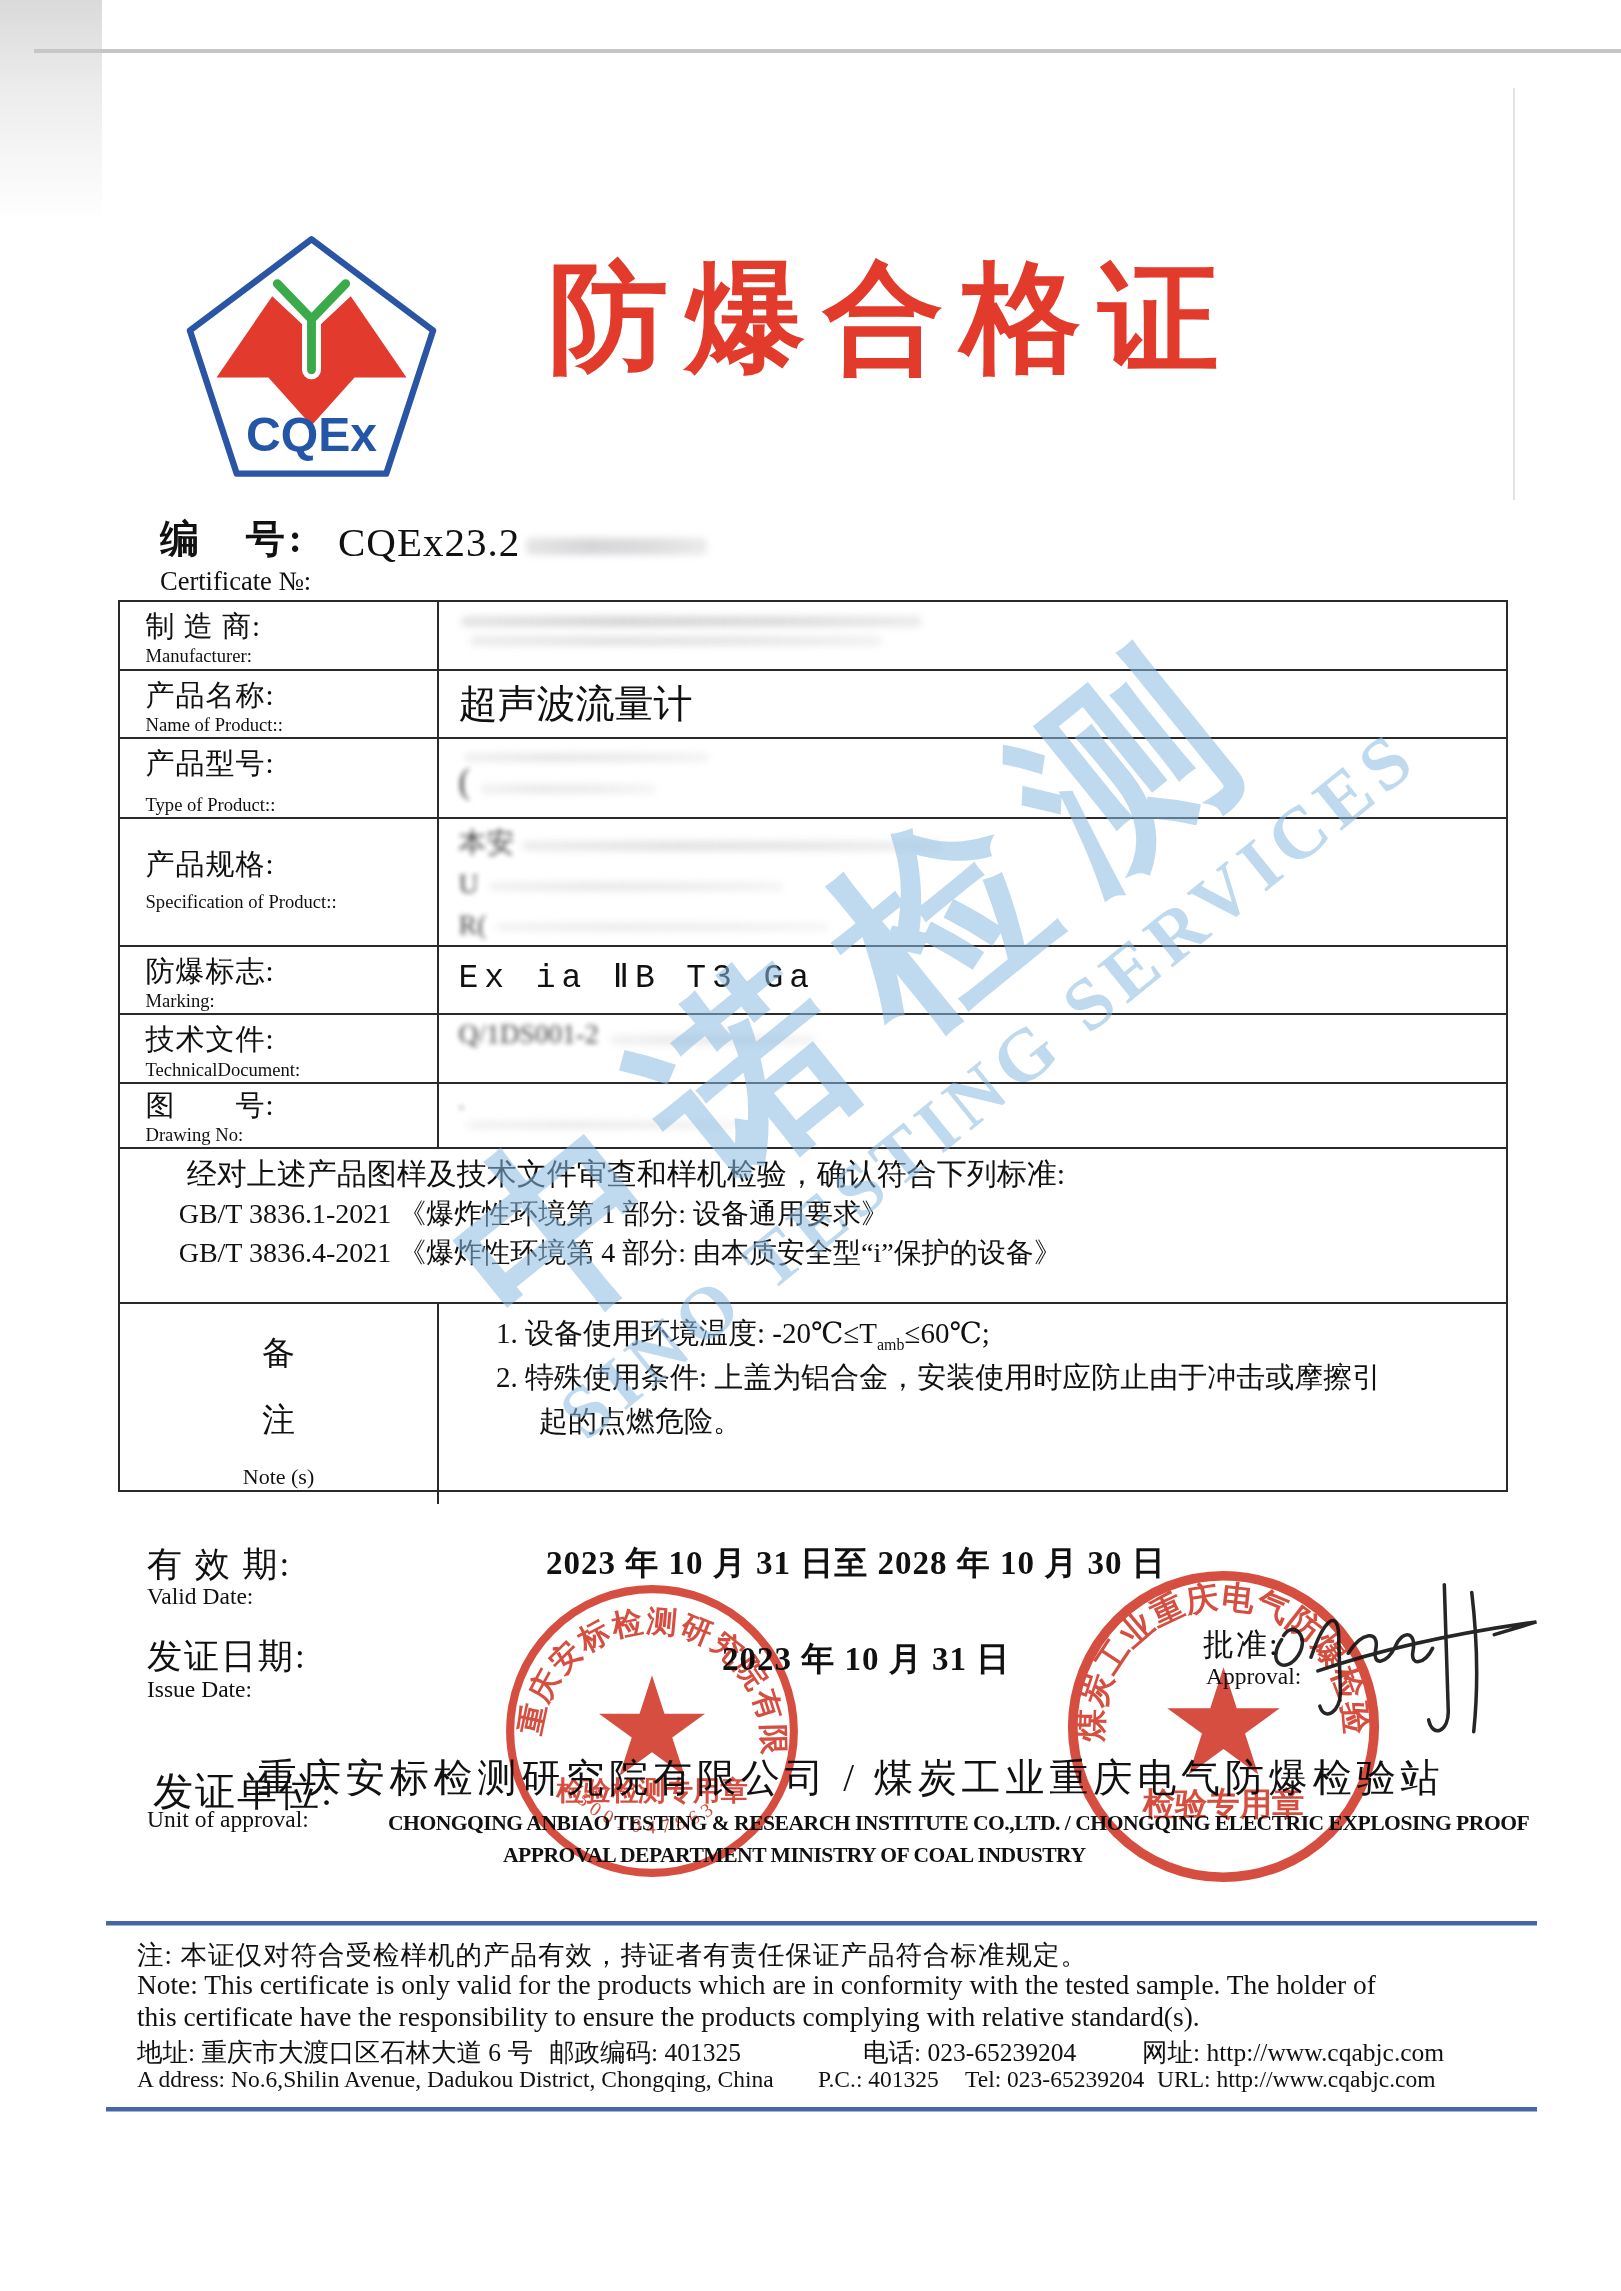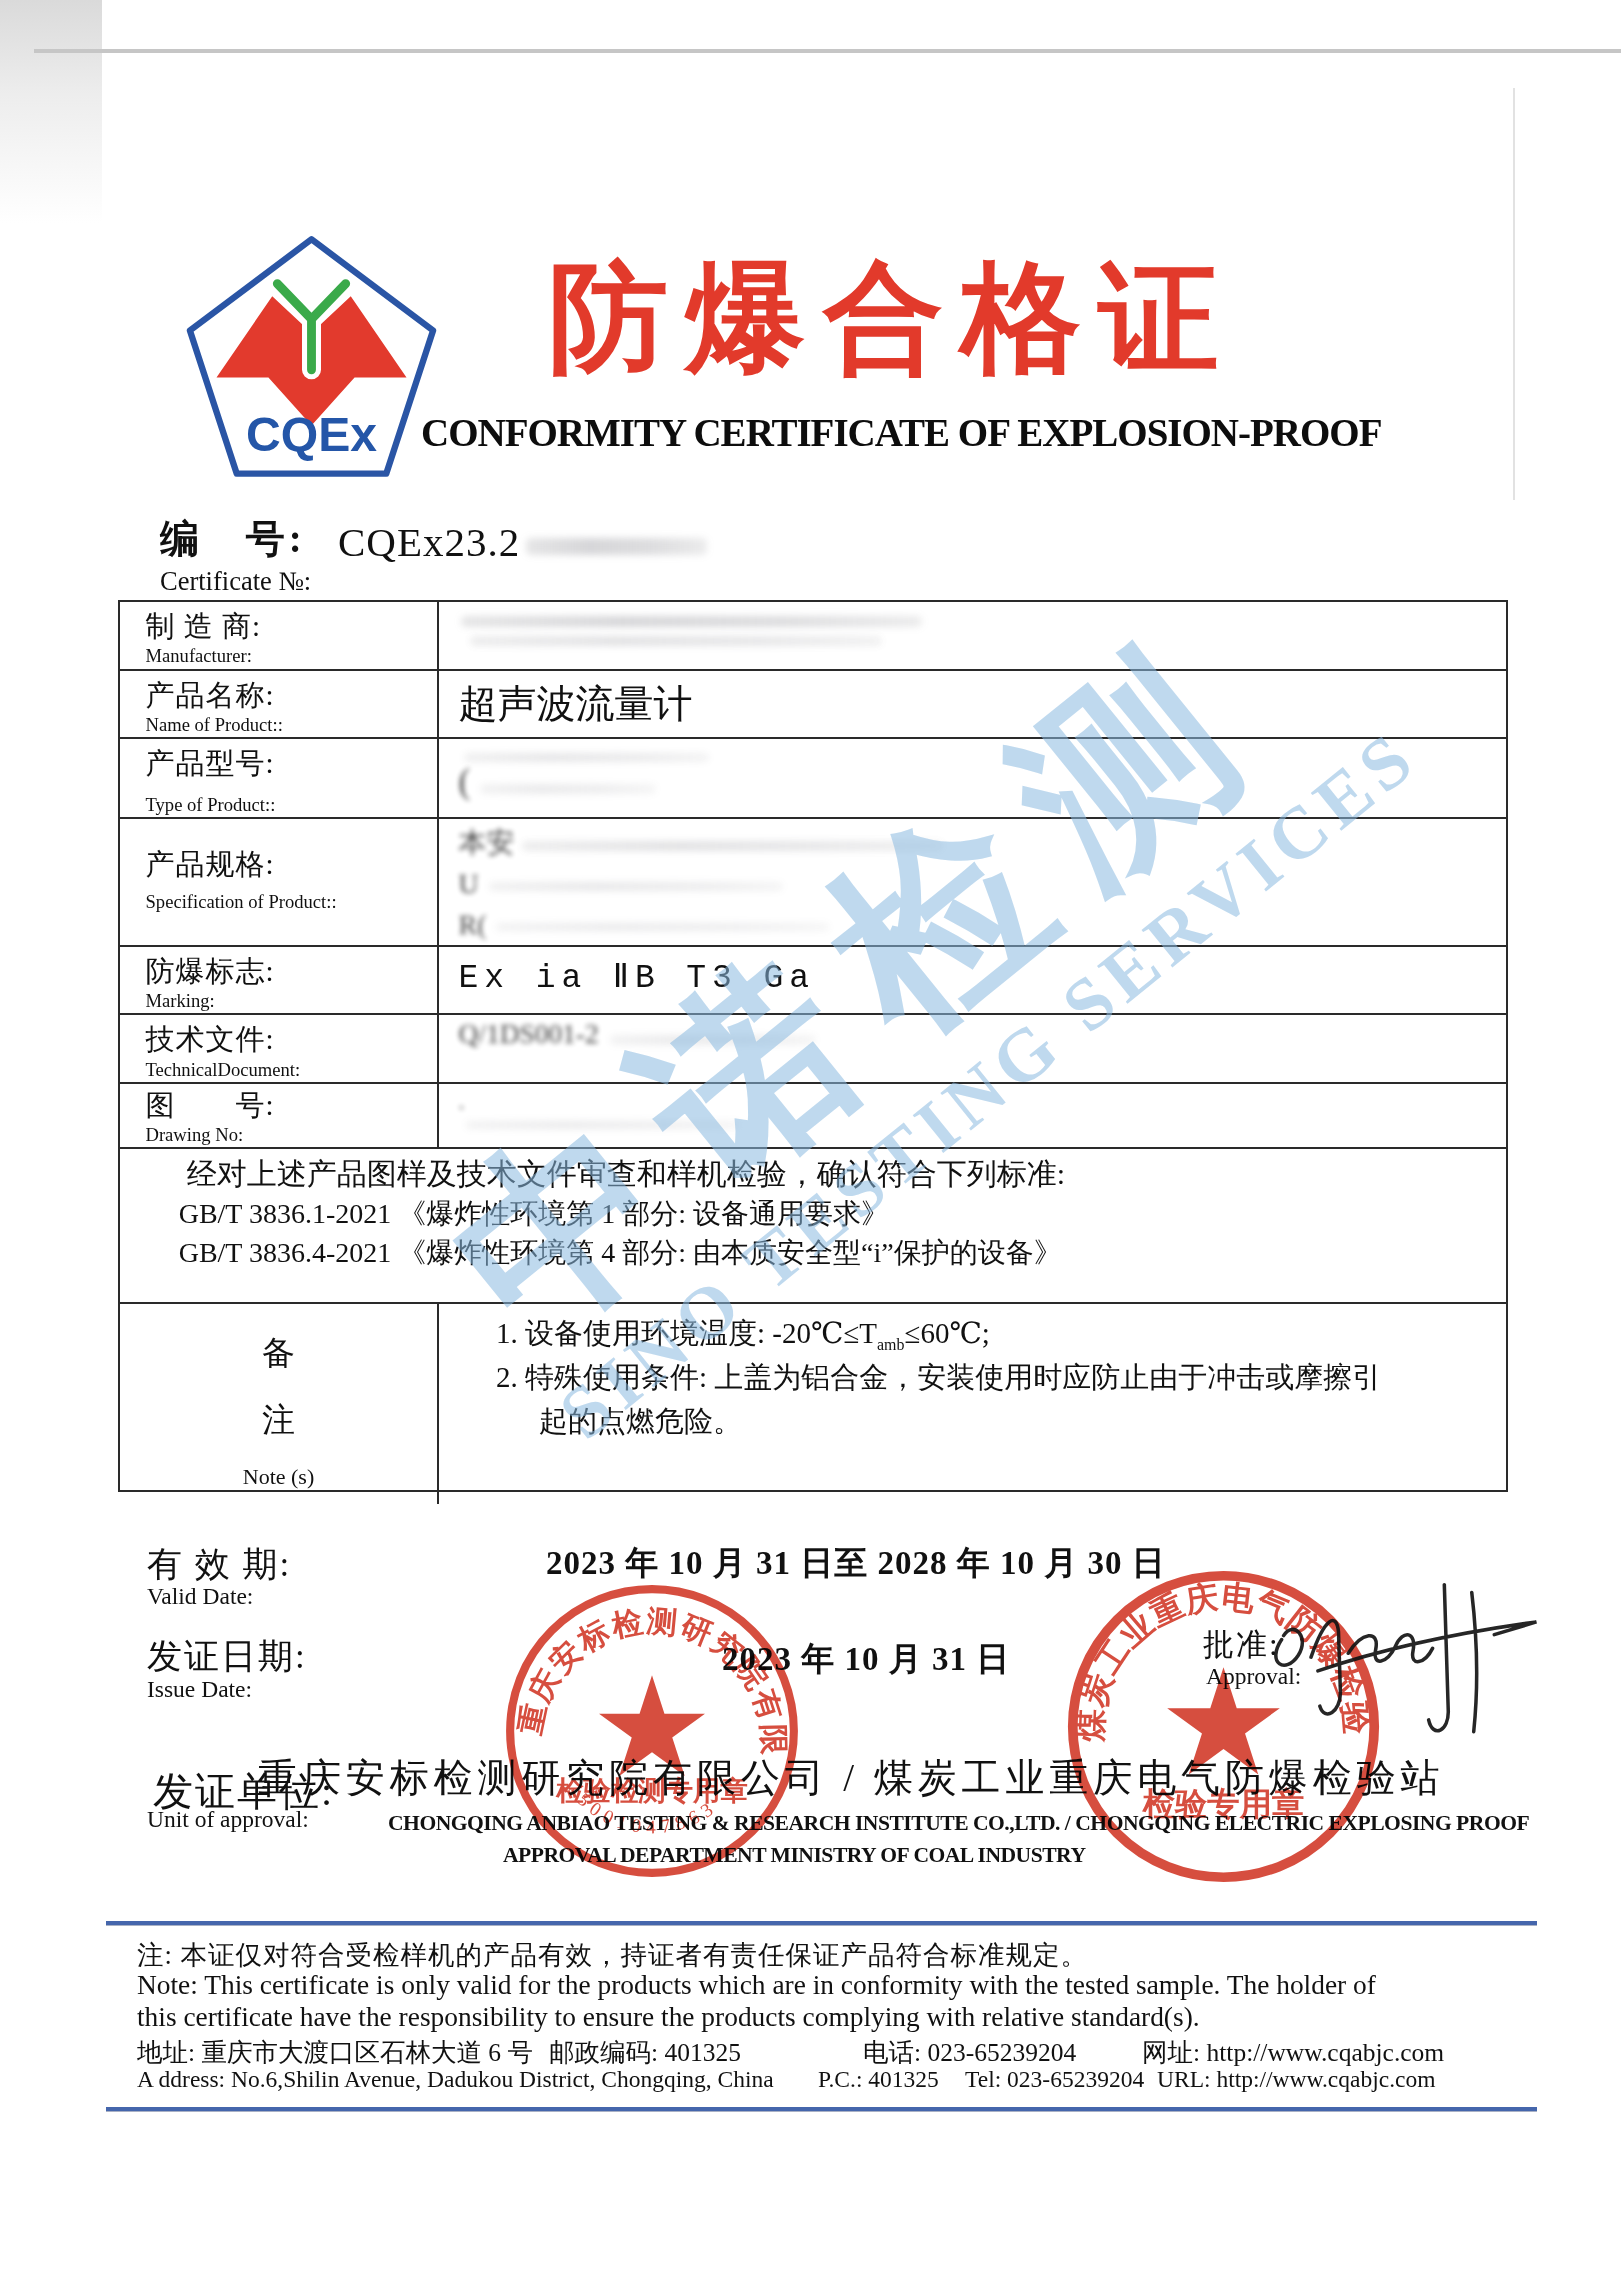--- a/index.html
+++ b/index.html
@@ -88,21 +88,20 @@
     <svg width="267" height="247" viewBox="0 0 210 195">
       <polygon points="105,5 201,77 164,190 46,190 9,77" fill="#ffffff" stroke="#2a55a5" stroke-width="5" stroke-linejoin="round"></polygon>
       <path d="M30,114 L74,50 L105,79 L136,50 L180,114 L139,114 L105,152 L71,114 Z" fill="#e23a2d"></path>
       <path d="M78,40 L105,68 M132,40 L105,68 M105,68 L105,108" stroke="#ffffff" stroke-width="15" stroke-linecap="round" fill="none"></path>
       <path d="M78,40 L105,68 M132,40 L105,68 M105,68 L105,108" stroke="#3aaa4a" stroke-width="7" stroke-linecap="round" fill="none"></path>
       <text x="105" y="172" text-anchor="middle" font-family="Liberation Sans, sans-serif" font-size="38" font-weight="bold" fill="#2456a8">CQEx</text>
     </svg>
   </div>
 
   <div class="abs title-zh">防爆合格证</div>
-  <div class="abs title-en">CONFORMITY CERTIFICATE OF EXPLOSION-PROOF</div>
 
   <div class="abs certno-zh">编　号:</div>
   <div class="abs certno-en">Certificate №:</div>
   <div class="abs certno-val">
     <span>CQEx23.2</span><span class="smudge" style="width:181px;height:16.7px;margin-left:5.9px;"></span>
   </div>
 
   <div class="ctable abs">
 
     <div class="trow" style="flex-basis:67px;">

